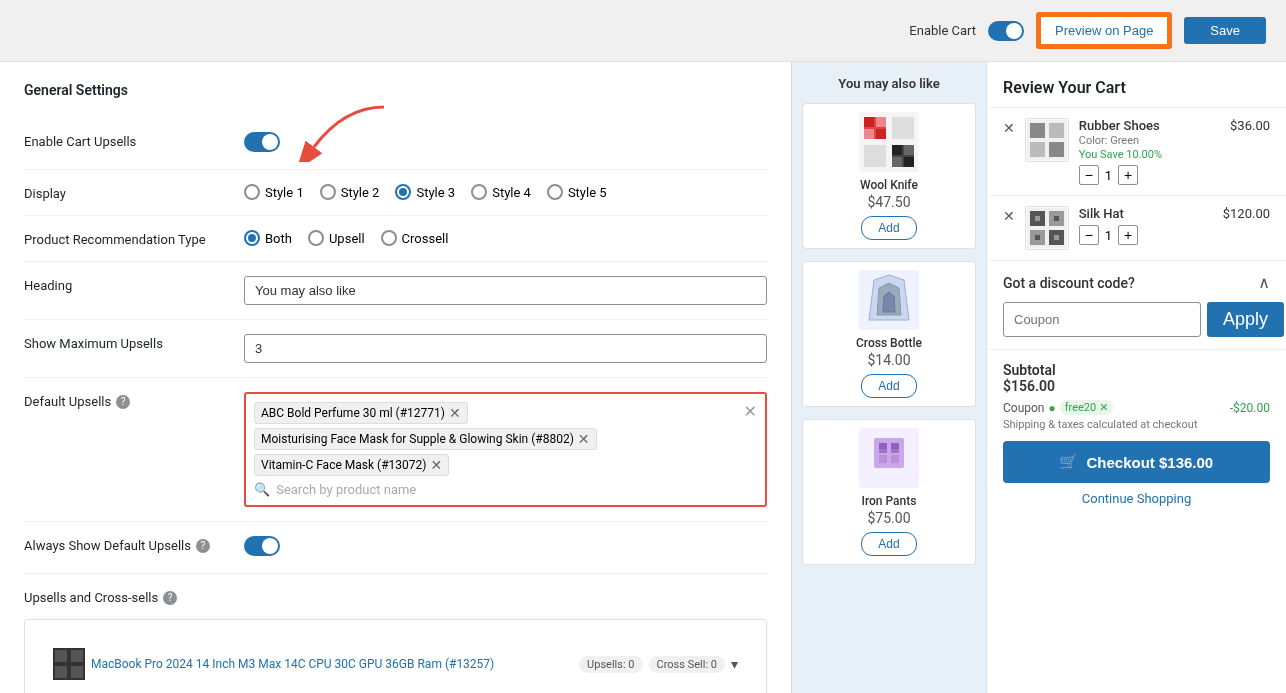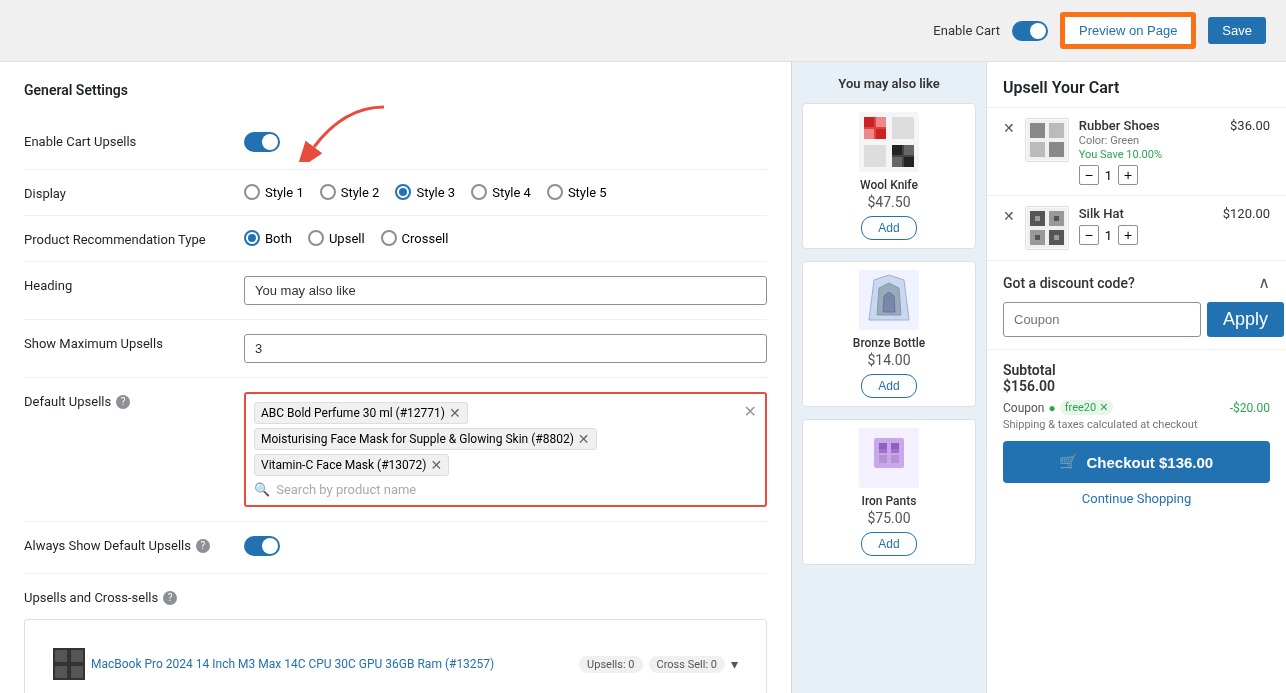--- a/index.html
+++ b/index.html
@@ -7,21 +7,21 @@
 
     
     .main-content { flex: 1; background: #fff; padding: 0; overflow-y: auto; min-width: 0; }
 
     
     .top-bar { display: flex; align-items: center; justify-content: flex-end; padding: 12px 20px; border-bottom: 1px solid #e0e0e0; gap: 12px; }
     .enable-cart-label { font-size: 13px; color: #333; }
     .toggle { width: 36px; height: 20px; background: #2271b1; border-radius: 10px; display: inline-block; position: relative; cursor: pointer; }
     .toggle::after { content: ''; position: absolute; width: 16px; height: 16px; background: #fff; border-radius: 50%; top: 2px; right: 2px; }
     .btn-preview { padding: 6px 14px; border: 5px solid #f97316; background: #fff; color: #2271b1; border-radius: 3px; cursor: pointer; font-size: 13px; }
-    .btn-save { padding: 6px 14px; background: #2271b1; color: #fff; border: none; border-radius: 3px; cursor: pointer; font-size: 13px; }
+    .btn-save { padding: 6px 26px; background: #2271b1; color: #fff; border: none; border-radius: 3px; cursor: pointer; font-size: 13px; }
 
     
     .settings { padding: 20px 24px; }
     .section-title { font-size: 14px; font-weight: 600; color: #1d2327; margin-bottom: 20px; }
     .setting-row { display: flex; align-items: flex-start; padding: 14px 0; border-bottom: 1px solid #f0f0f1; gap: 20px; }
     .setting-label { width: 200px; min-width: 200px; font-size: 13px; color: #1d2327; padding-top: 2px; display: flex; align-items: center; gap: 5px; }
     .setting-control { flex: 1; }
 
     
     .toggle-sm { width: 36px; height: 20px; background: #2271b1; border-radius: 10px; display: inline-block; position: relative; cursor: pointer; }
@@ -306,21 +306,21 @@
 
       <div class="product-card">
         <div class="product-img">
           <svg width="60" height="60" viewBox="0 0 60 60">
             <rect width="60" height="60" fill="#eef3ff" rx="2"></rect>
             <polygon points="15,10 30,5 45,10 50,50 10,50" fill="#c8d8f0" stroke="#aac"></polygon>
             <polygon points="20,18 30,13 40,18 42,45 18,45" fill="#9ab" stroke="#89a"></polygon>
             <polygon points="25,26 30,22 35,26 36,42 24,42" fill="#78a" stroke="#679"></polygon>
           </svg>
         </div>
-        <div class="product-card-name">Bronze Bottle</div>
+        <div class="product-card-name">Cross Bottle</div>
         <div class="product-card-price">$14.00</div>
         <button class="btn-add">Add</button>
       </div>
 
       <div class="product-card">
         <div class="product-img">
           <svg width="60" height="60" viewBox="0 0 60 60">
             <rect width="60" height="60" fill="#f5f0ff" rx="2"></rect>
             <rect x="15" y="10" width="30" height="30" fill="#c8a8e8" rx="2"></rect>
             <rect x="20" y="15" width="8" height="8" fill="#9060c0"></rect>
@@ -331,21 +331,21 @@
             <rect x="32" y="21" width="8" height="4" fill="#a070cc"></rect>
           </svg>
         </div>
         <div class="product-card-name">Iron Pants</div>
         <div class="product-card-price">$75.00</div>
         <button class="btn-add">Add</button>
       </div>
     </div>
 
     <div class="cart-panel">
-      <div class="cart-title">Upsell Your Cart</div>
+      <div class="cart-title">Review Your Cart</div>
 
       <div class="cart-item">
         <span class="close-x">✕</span>
         <div class="cart-item-img">
           <svg width="40" height="40" viewBox="0 0 40 40">
             <rect width="40" height="40" fill="#f0f0f0"></rect>
             <rect x="3" y="3" width="15" height="15" fill="#888"></rect>
             <rect x="22" y="3" width="15" height="15" fill="#bbb"></rect>
             <rect x="3" y="22" width="15" height="15" fill="#bbb"></rect>
             <rect x="22" y="22" width="15" height="15" fill="#888"></rect>

